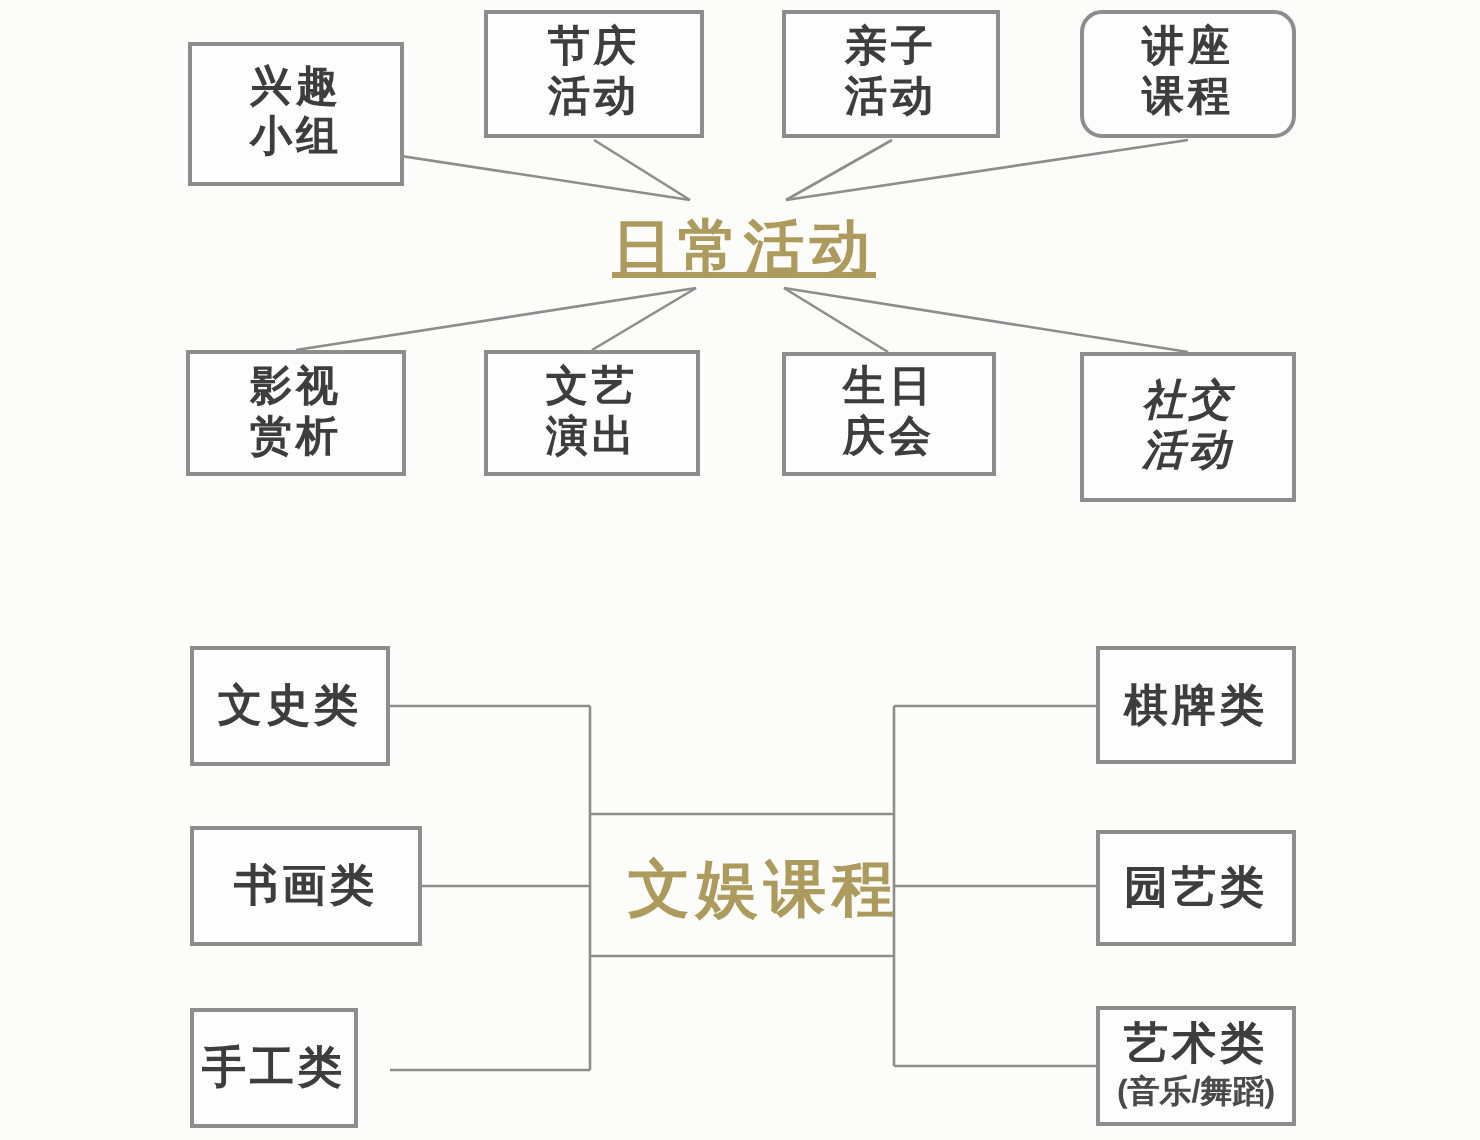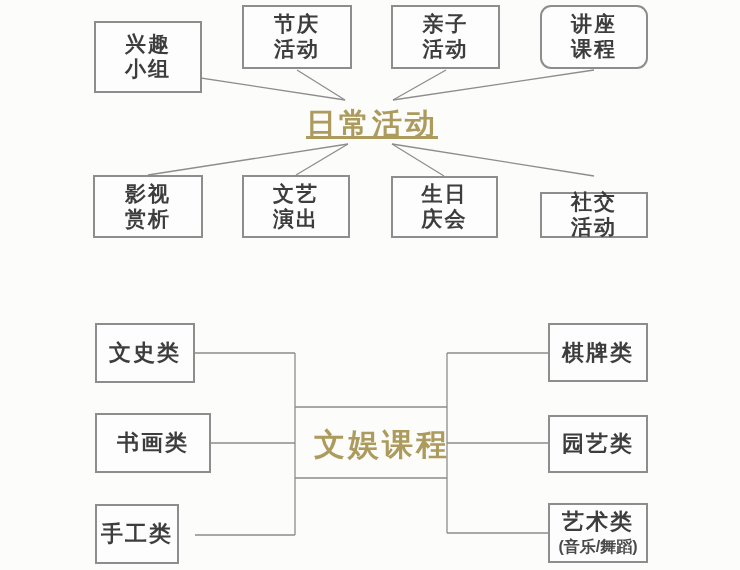--- a/index.html
+++ b/index.html
@@ -108,21 +108,21 @@
     <span class="lbl">赏析</span>
   </div>
   <div class="nbox" style="left:391px;top:176px;width:107px;height:62px;">
     <span class="lbl">生日</span>
     <span class="lbl">庆会</span>
   </div>
   <div class="nbox" style="left:242px;top:175px;width:108px;height:63px;">
     <span class="lbl">文艺</span>
     <span class="lbl">演出</span>
   </div>
-  <div class="nbox" style="left:540px;top:192px;width:108px;height:46px;">
+  <div class="nbox" style="left:540px;top:176px;width:108px;height:75px;font-style:italic;">
     <span class="lbl">社交</span>
     <span class="lbl">活动</span>
   </div>
 
   <div class="nbox single" style="left:95px;top:323px;width:100px;height:60px;">
     <span class="lbl">文史类</span>
   </div>
   <div class="nbox single" style="left:95px;top:413px;width:116px;height:60px;">
     <span class="lbl">书画类</span>
   </div>

